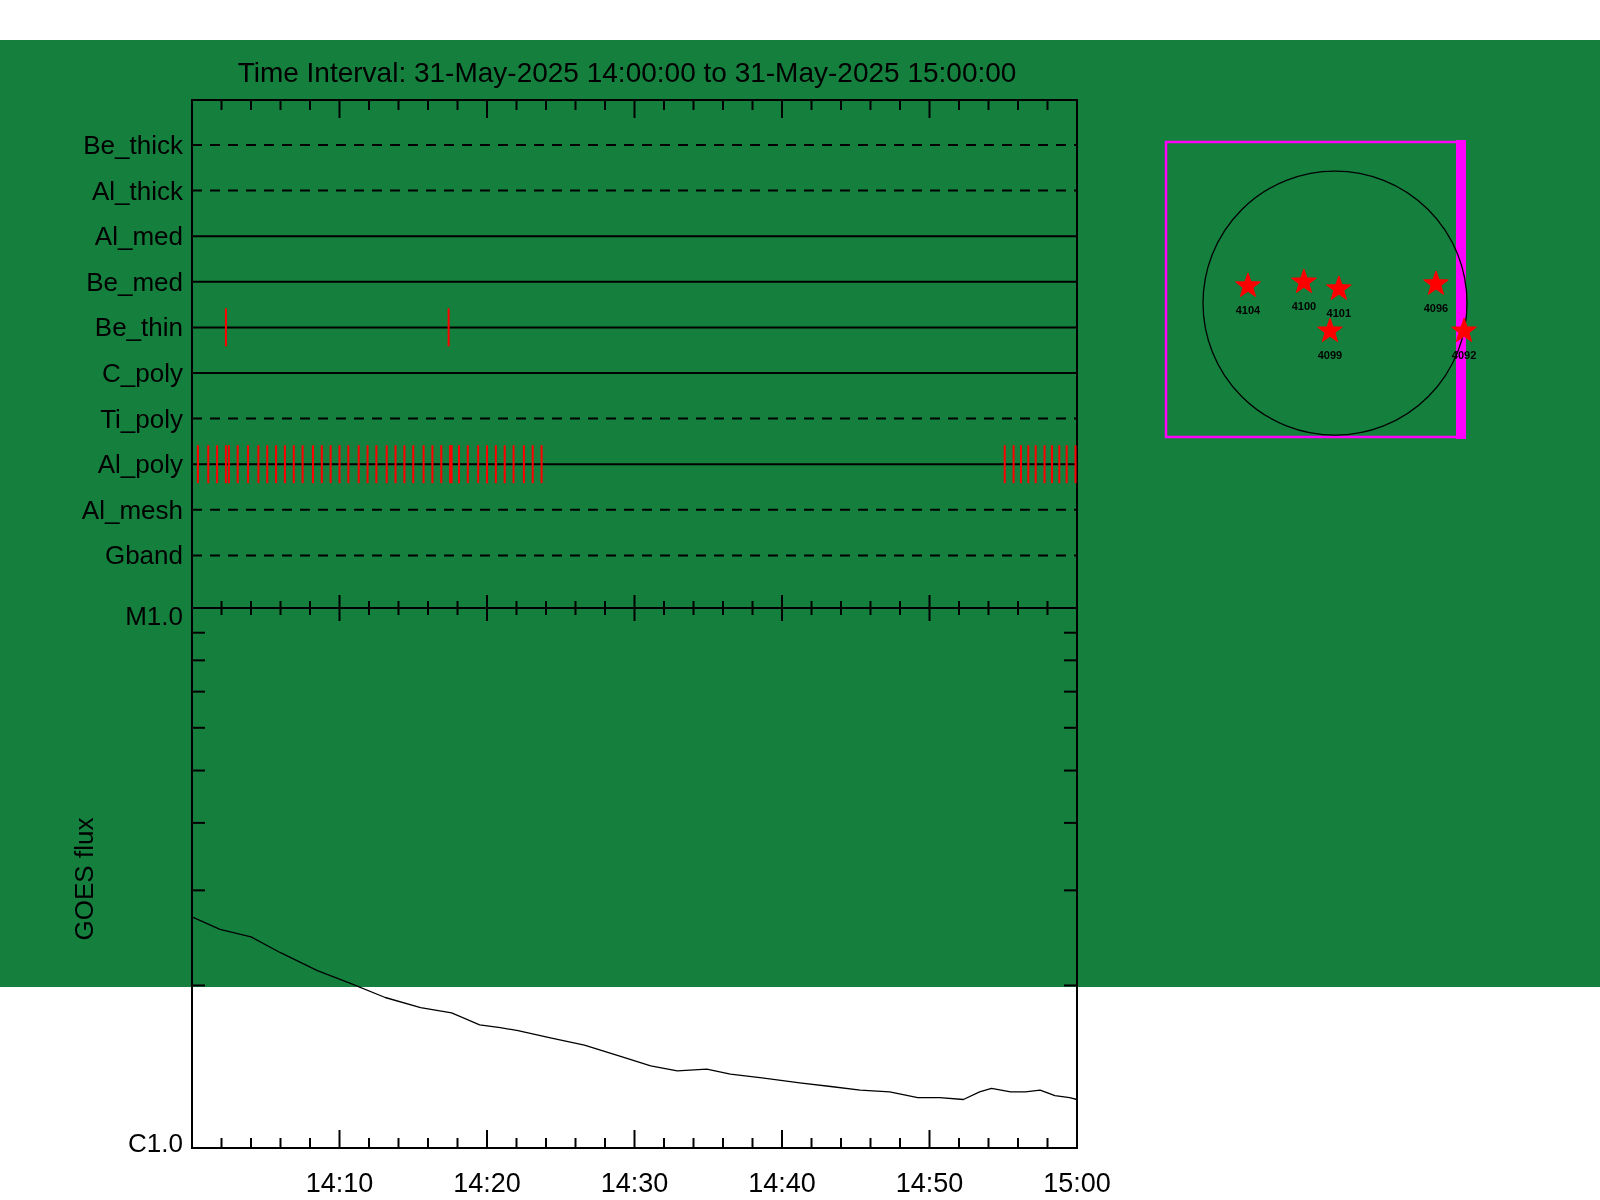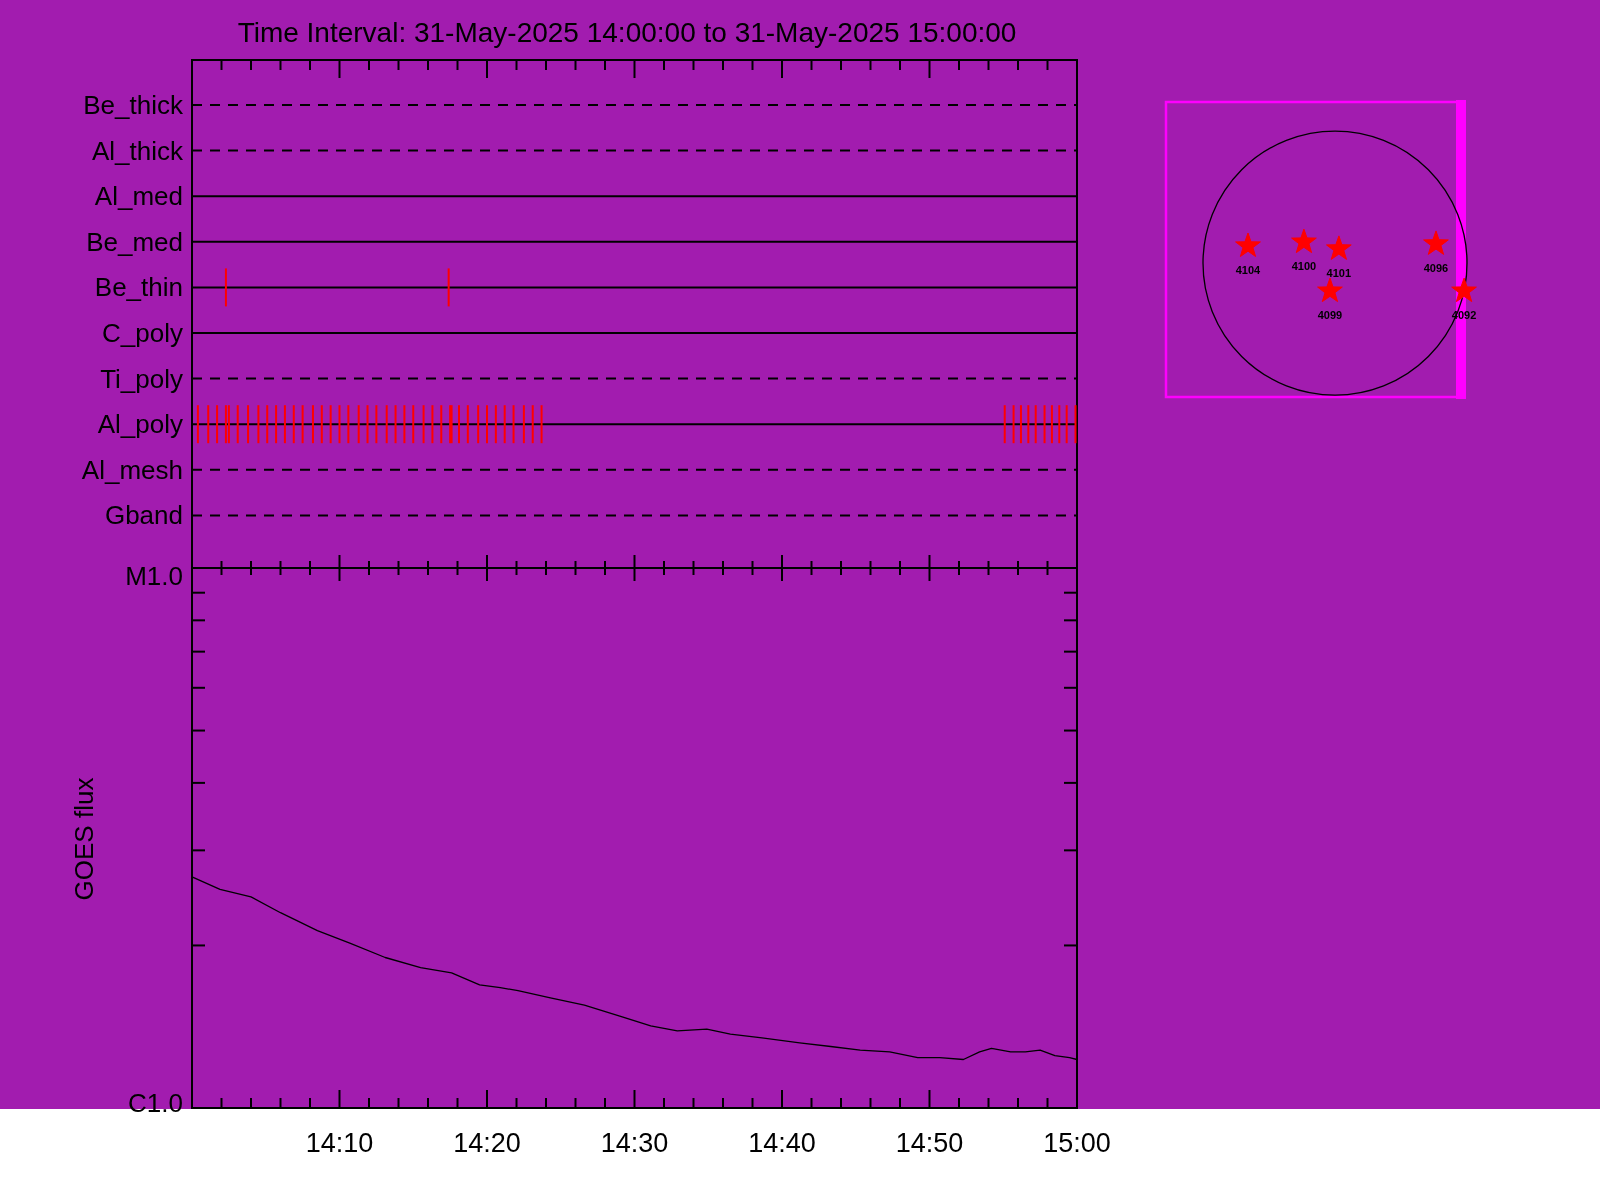--- a/index.html
+++ b/index.html
@@ -1,17 +1,17 @@
 <!DOCTYPE html>
 <html><head>
 <meta charset="utf-8">
 <style>
   html,body{margin:0;padding:0;background:#ffffff;}
   body{width:1600px;height:1200px;font-family:"Liberation Sans",sans-serif;}
-  #figure-wrap{position:relative;width:1600px;height:1109px;background:#a21caf;}
+  #figure-wrap{position:relative;width:1600px;height:947px;background:#15803d;margin-top:40px;}
   svg text{fill:#000;}
   .title-text{font-size:28px;}
   .row-label{font-size:26px;}
   .axis-label{font-size:26px;}
   .tick-label{font-size:27px;}
   .star-label{font-size:11px;font-weight:bold;}
 </style>
 </head>
 <body>
 

